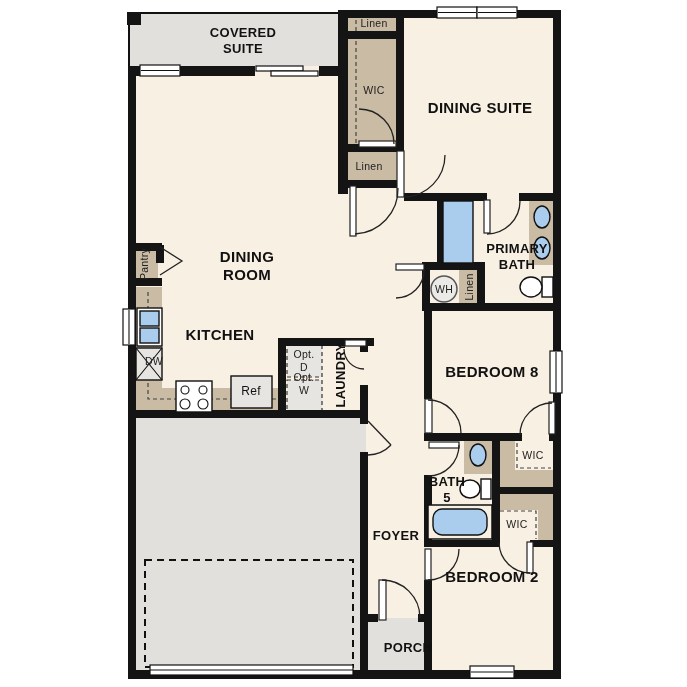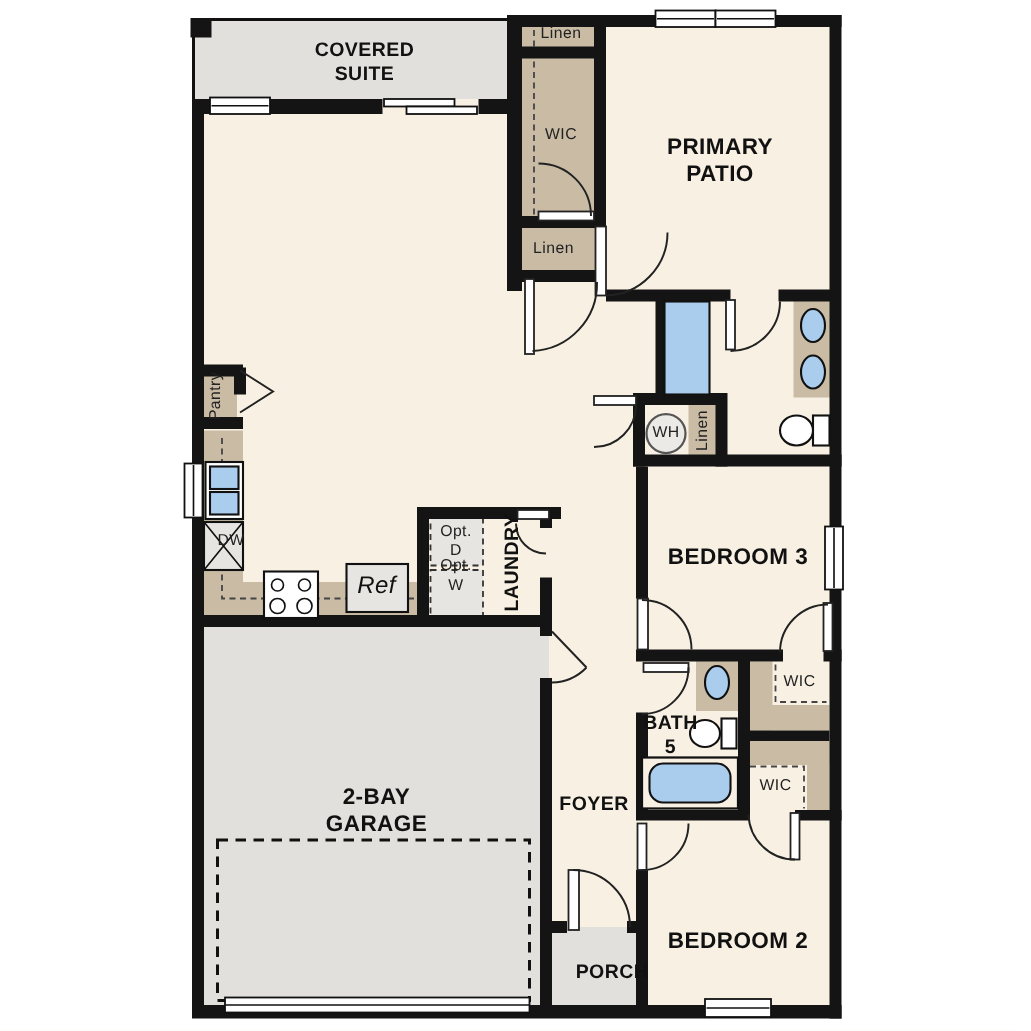--- a/index.html
+++ b/index.html
@@ -19,21 +19,21 @@
   .leaf{fill:#ffffff;stroke:#222;stroke-width:1.2;}
   .dash{fill:none;stroke:#444;stroke-width:1.2;stroke-dasharray:4 3;}
   .gdash{fill:none;stroke:#111;stroke-width:2;stroke-dasharray:7 5;}
   .optbox{fill:var(--appliance);stroke:#333;stroke-width:1.2;stroke-dasharray:4 3;}
   .lbl{position:absolute;transform:translate(-50%,-50%);text-align:center;color:#111;
        line-height:1.22;letter-spacing:.3px;white-space:normal;}
   .rot{transform:translate(-50%,-50%) rotate(-90deg);white-space:nowrap;}
   .b{font-weight:bold;}
   .fs15{font-size:15px;}
   .fs13{font-size:13px;}
-  .fs12{font-size:16px;font-style:italic;}
+  .fs12{font-size:12px;}
   .fs10{font-size:10.5px;color:#222;}
 </style>
 </head>
 <body>
 
 <div id="plan">
 <svg width="687" height="687" viewBox="0 0 687 687">
 
   <g>
     <rect class="floor" x="132" y="14" width="425" height="660"></rect>
@@ -181,28 +181,30 @@
     <path class="arc" d="M428,580 A31,31 0 0 0 459,549"></path>
     <rect class="leaf" x="527" y="542" width="6" height="31"></rect>
     <path class="arc" d="M530,573 A31,31 0 0 1 499,543"></path>
     <rect class="leaf" x="379" y="580" width="7" height="40"></rect>
     <path class="arc" d="M382,580 A38,38 0 0 1 420,618"></path>
     <path class="arc" d="M160,247 L182,261 L160,275" fill="none"></path>
   </g>
 </svg>
 
   <div class="lbl b fs13" style="left:243px;top:41px;width:110px">COVERED SUITE</div>
-  <div class="lbl b fs15" style="left:480px;top:108px;width:110px">PRIMARY PATIO</div>
-  <div class="lbl b fs15" style="left:492px;top:372px;width:130px">BEDROOM 3</div>
-  <div class="lbl b fs15" style="left:492px;top:628px;width:130px">BEDROOM 2</div>
+  <div class="lbl b fs15" style="left:247px;top:266px;width:90px">DINING ROOM</div>
+  <div class="lbl b fs15" style="left:220px;top:335px;width:140px">KITCHEN</div>
+  <div class="lbl b fs15" style="left:480px;top:108px;width:110px">DINING SUITE</div>
+  <div class="lbl b fs13" style="left:517px;top:257px;width:80px">PRIMARY BATH</div>
+  <div class="lbl b fs15" style="left:492px;top:372px;width:130px">BEDROOM 8</div>
+  <div class="lbl b fs15" style="left:492px;top:577px;width:130px">BEDROOM 2</div>
   <div class="lbl b fs13" style="left:447px;top:490px;width:46px">BATH 5</div>
   <div class="lbl b fs13 rot" style="left:341px;top:375px">LAUNDRY</div>
   <div class="lbl b fs13" style="left:396px;top:536px;width:60px">FOYER</div>
   <div class="lbl b fs13" style="left:408px;top:648px;width:60px">PORCH</div>
-  <div class="lbl b fs15" style="left:251px;top:541px;width:100px">2-BAY GARAGE</div>
   <div class="lbl fs10" style="left:374px;top:23px;width:50px">Linen</div>
   <div class="lbl fs10" style="left:374px;top:90px;width:50px">WIC</div>
   <div class="lbl fs10" style="left:369px;top:166px;width:50px">Linen</div>
   <div class="lbl fs10 rot" style="left:469px;top:287px">Linen</div>
   <div class="lbl fs10 rot" style="left:144px;top:264px">Pantry</div>
   <div class="lbl fs10" style="left:154px;top:361px;width:30px">DW</div>
   <div class="lbl fs12" style="left:251px;top:391px;width:40px">Ref</div>
   <div class="lbl fs10" style="left:304px;top:361px;width:30px">Opt. D</div>
   <div class="lbl fs10" style="left:304px;top:384px;width:30px">Opt. W</div>
   <div class="lbl fs10" style="left:444px;top:289px;width:30px">WH</div>

